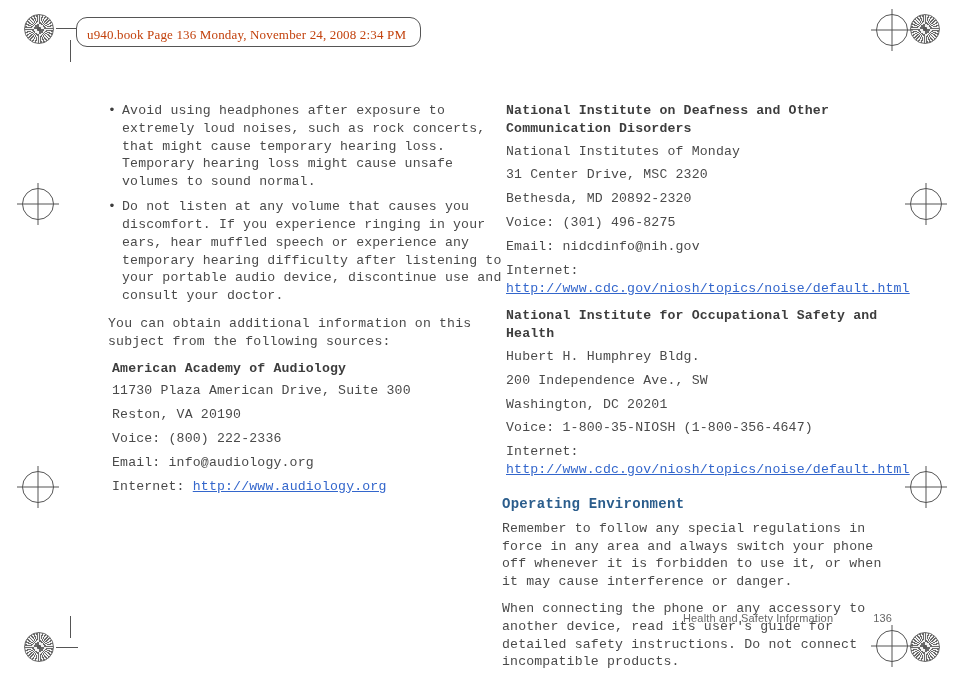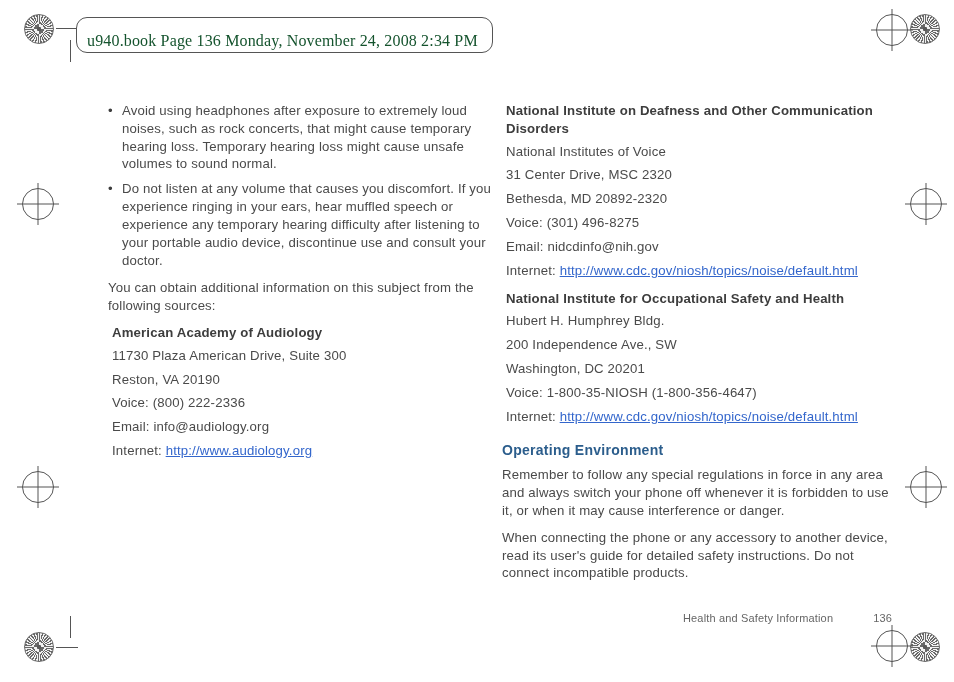--- a/index.html
+++ b/index.html
@@ -37,35 +37,36 @@
   }
   .crosshair::before{left:50%;top:-6px;width:1px;height:42px;transform:translateX(-0.5px);}
   .crosshair::after{top:50%;left:-6px;height:1px;width:42px;transform:translateY(-0.5px);}
   .tick-h{width:22px;height:0;border-top:1px solid #555;}
   .tick-v{height:22px;width:0;border-left:1px solid #555;}
 
   
   .fm-banner{
     position:absolute;left:76px;top:17px;height:22px;
     border:1px solid #555;border-radius:11px;
-    padding:12px 14px 0 10px;
+    padding:6px 14px 0 10px;
     display:flex;align-items:center;
     font-family:"Times New Roman",Times,serif;
-    font-size:16px;color:#14532d;
+    font-size:13px;color:#c2410c;
     background:#fff;
   }
 
   
   .content{
     position:absolute;left:108px;top:102px;right:58px;bottom:68px;
     display:flex;
     font-size:13.2px;
     line-height:1.35;
     color:var(--ink-soft);
     font-stretch:condensed;
+    font-family:Liberation Mono, monospace;
   }
   .col{flex:1 1 0;min-width:0;}
   .col p{margin:0 0 9px 0;}
   .bullets{margin:0 0 10px 0;padding:0;list-style:none;}
   .bullets li{position:relative;padding-left:14px;margin:0 0 7px 0;}
   .bullets li::before{content:"•";position:absolute;left:0;top:0;color:var(--ink);}
   .org-block{margin:8px 16px 10px 4px;}
   .org-block .org-name{font-weight:700;color:var(--ink);margin-bottom:5px;}
   .org-block .line{margin:0 0 6px 0;}
   .link{color:var(--link);text-decoration:underline;}
@@ -123,21 +124,21 @@
         <div class="line">Email: info@audiology.org</div>
         <div class="line">
           <span>Internet: </span><a class="link" href="#">http://www.audiology.org</a>
         </div>
       </div>
     </div>
 
     <div class="col">
       <div class="org-block" style="margin-top:0;">
         <div class="org-name">National Institute on Deafness and Other Communication Disorders</div>
-        <div class="line">National Institutes of Voice</div>
+        <div class="line">National Institutes of Monday</div>
         <div class="line">31 Center Drive, MSC 2320</div>
         <div class="line">Bethesda, MD 20892-2320</div>
         <div class="line">Voice: (301) 496-8275</div>
         <div class="line">Email: nidcdinfo@nih.gov</div>
         <div class="line">
           <span>Internet: </span><a class="link" href="#">http://www.cdc.gov/niosh/topics/noise/default.html</a>
         </div>
       </div>
 
       <div class="org-block">

